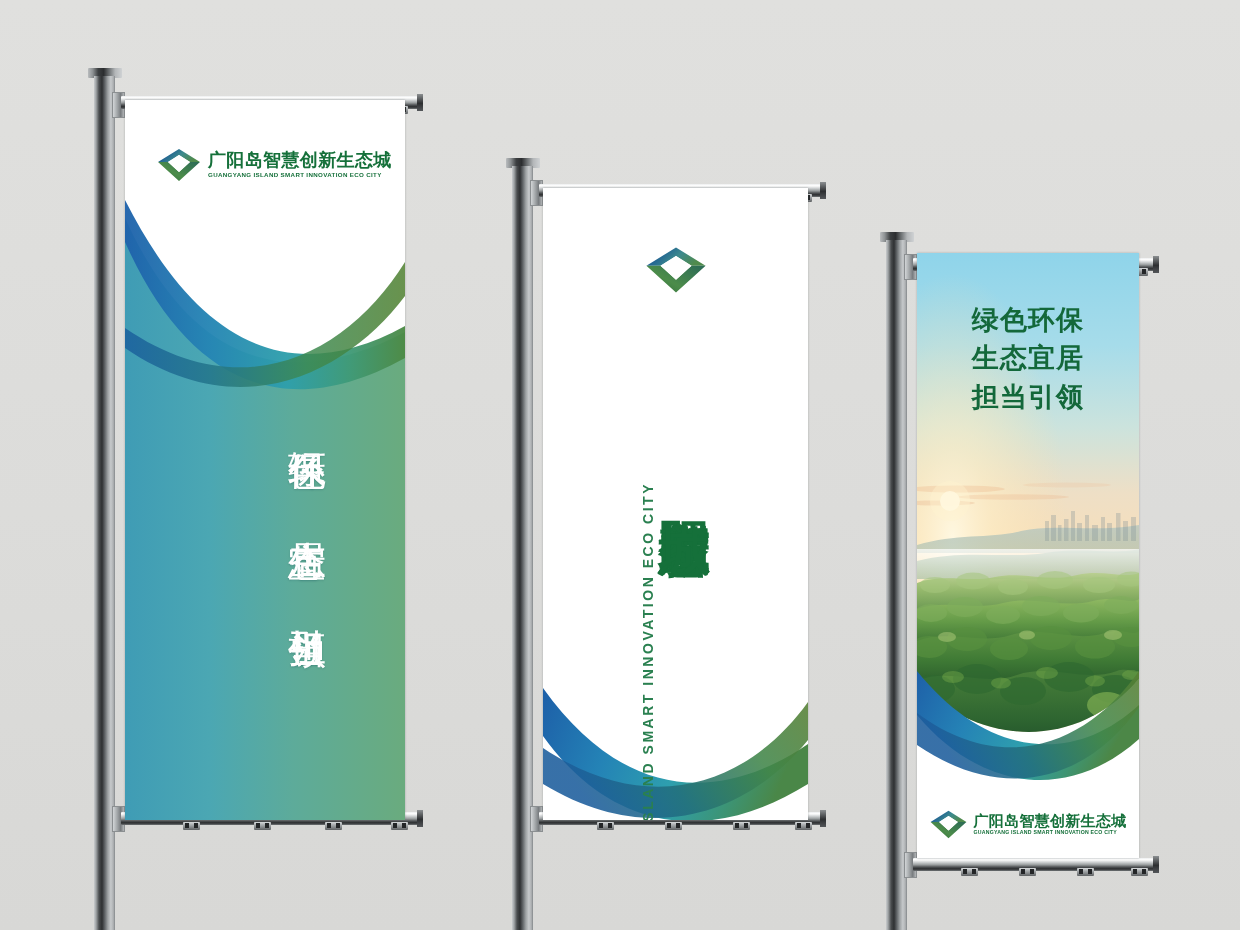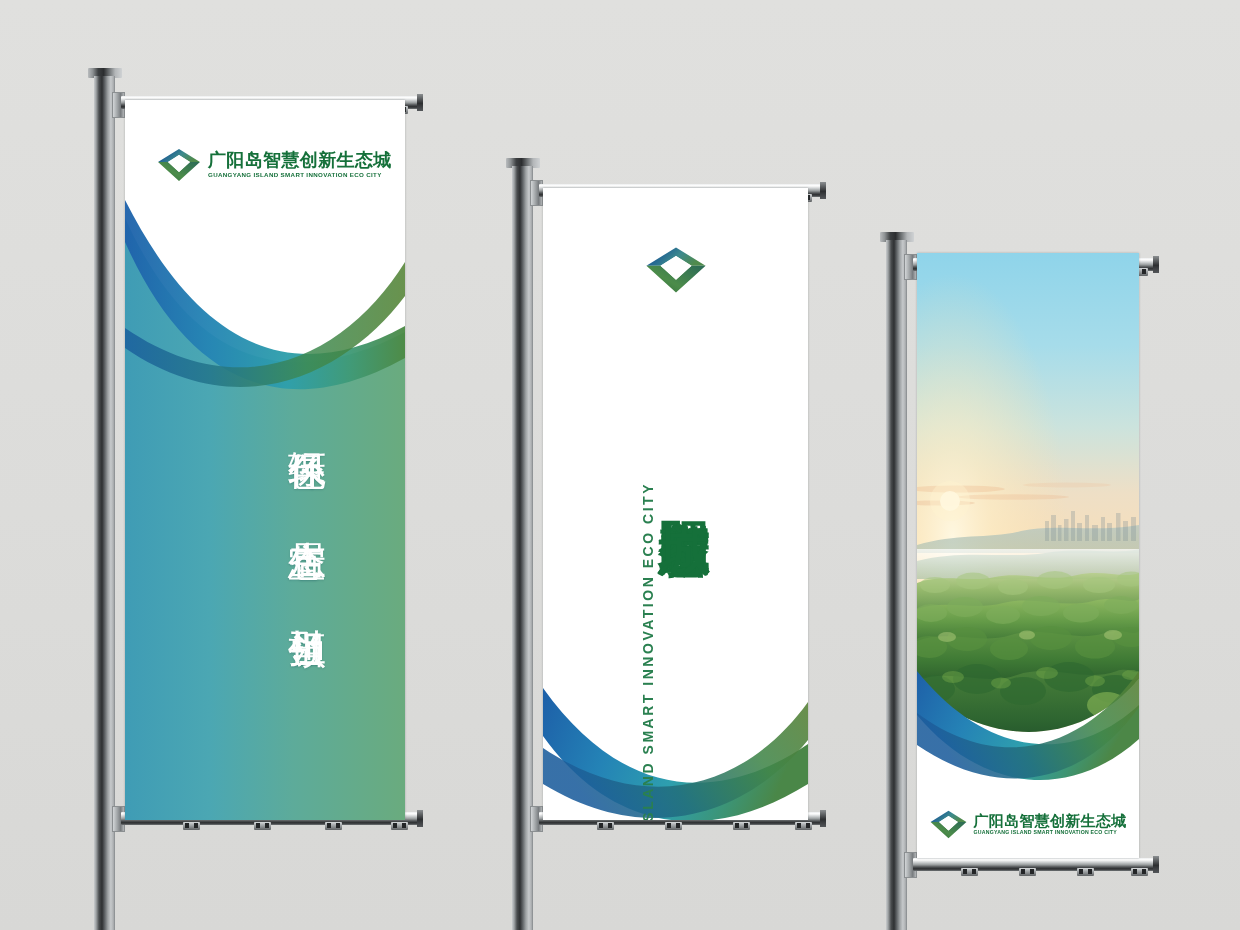--- a/index.html
+++ b/index.html
@@ -566,20 +566,23 @@
             <stop offset="1" stop-color="#1d5d9c"></stop>
           </linearGradient>
         </defs>
 
         <path d="M0,418 C66,500 152,516 222,452 L222,486 C148,552 60,534 0,462 Z" fill="url(#b3blue)"></path>
 
         <path d="M222,418 C170,492 86,524 0,460 L0,492 C94,556 176,520 222,454 Z" fill="url(#b3green)" opacity=".88"></path>
       </svg>
     </div>
 
+    <div id="b3-slogan">绿色环保
+生态宜居
+担当引领</div>
 
     <div class="logo-lockup" style="left:50%; transform:translateX(-50%); top:557px;">
       <div class="logo-mark">
         <svg width="38" height="29" viewBox="0 0 44 34">
           <defs>
             <linearGradient id="lg3t" x1="0" y1="0" x2="1" y2=".35">
               <stop offset="0" stop-color="#1b4d6c"></stop>
               <stop offset=".30" stop-color="#1e5f93"></stop>
               <stop offset=".62" stop-color="#3d8a8e"></stop>
               <stop offset="1" stop-color="#4f8a4c"></stop>

